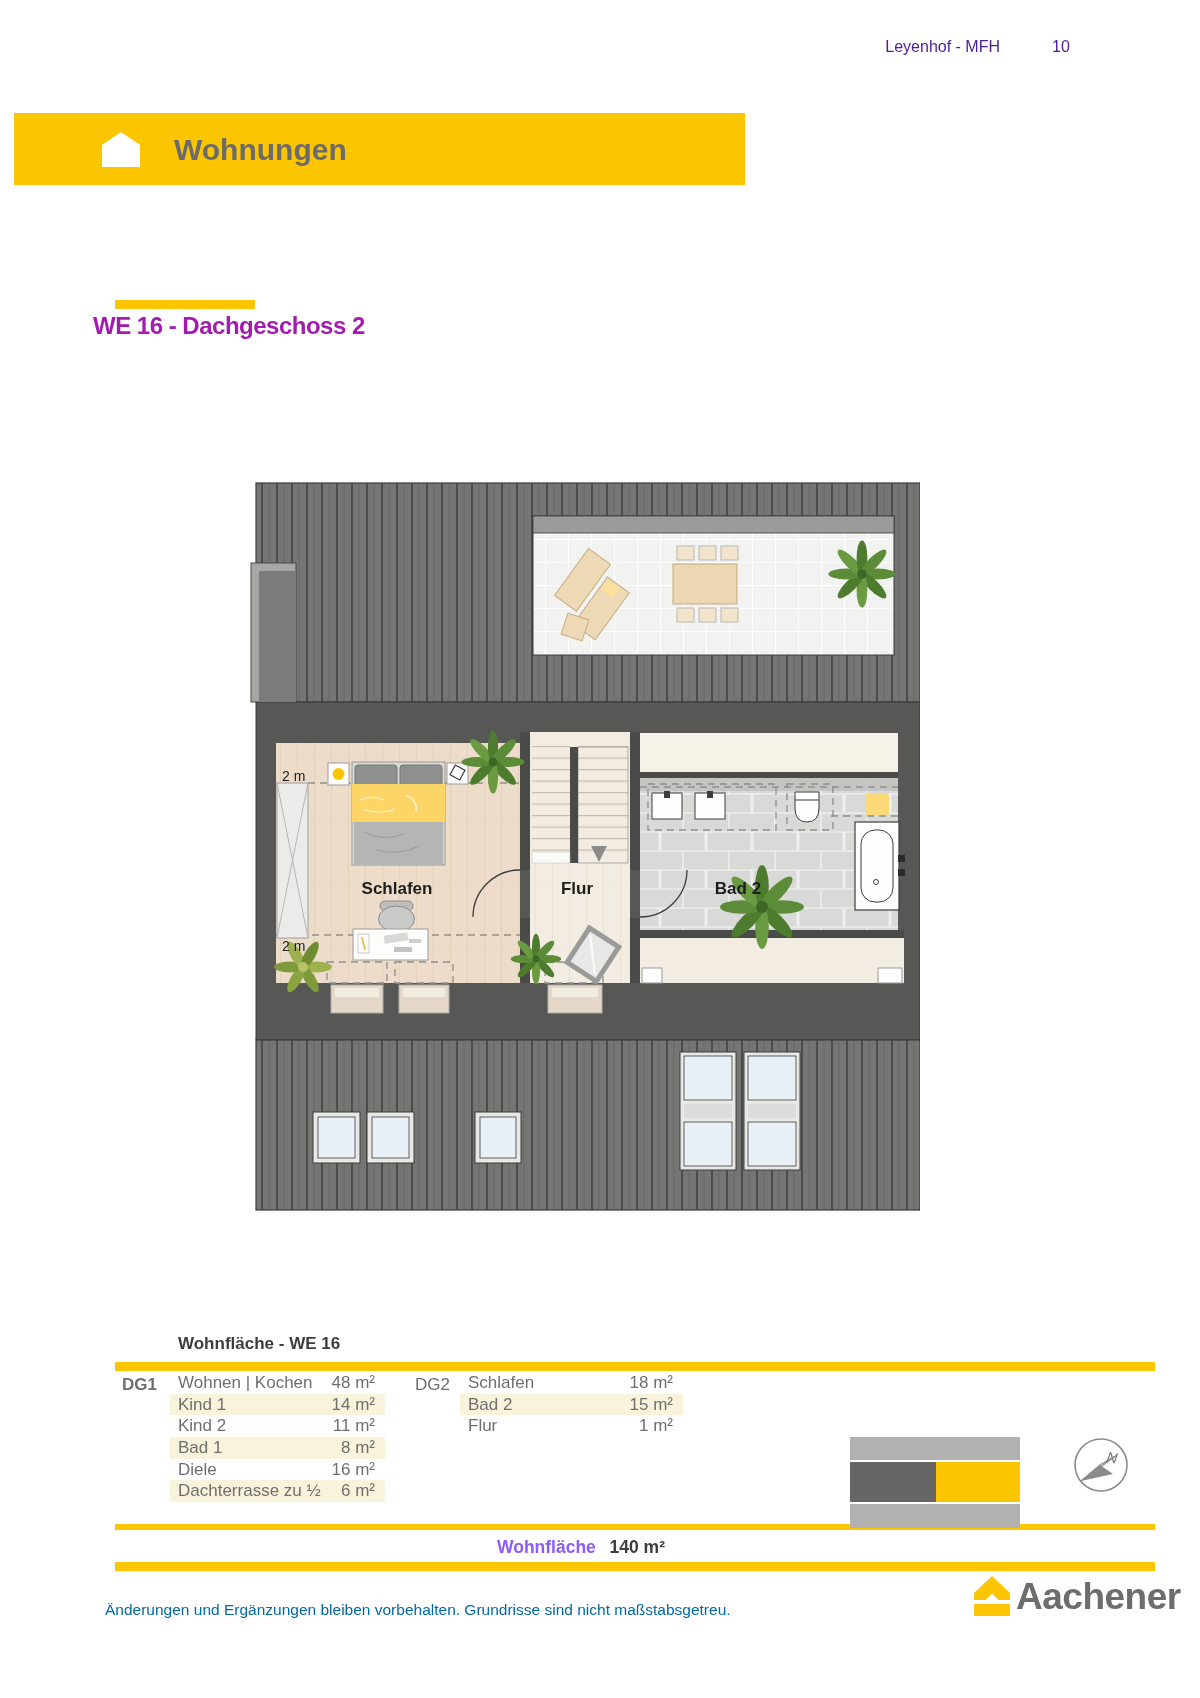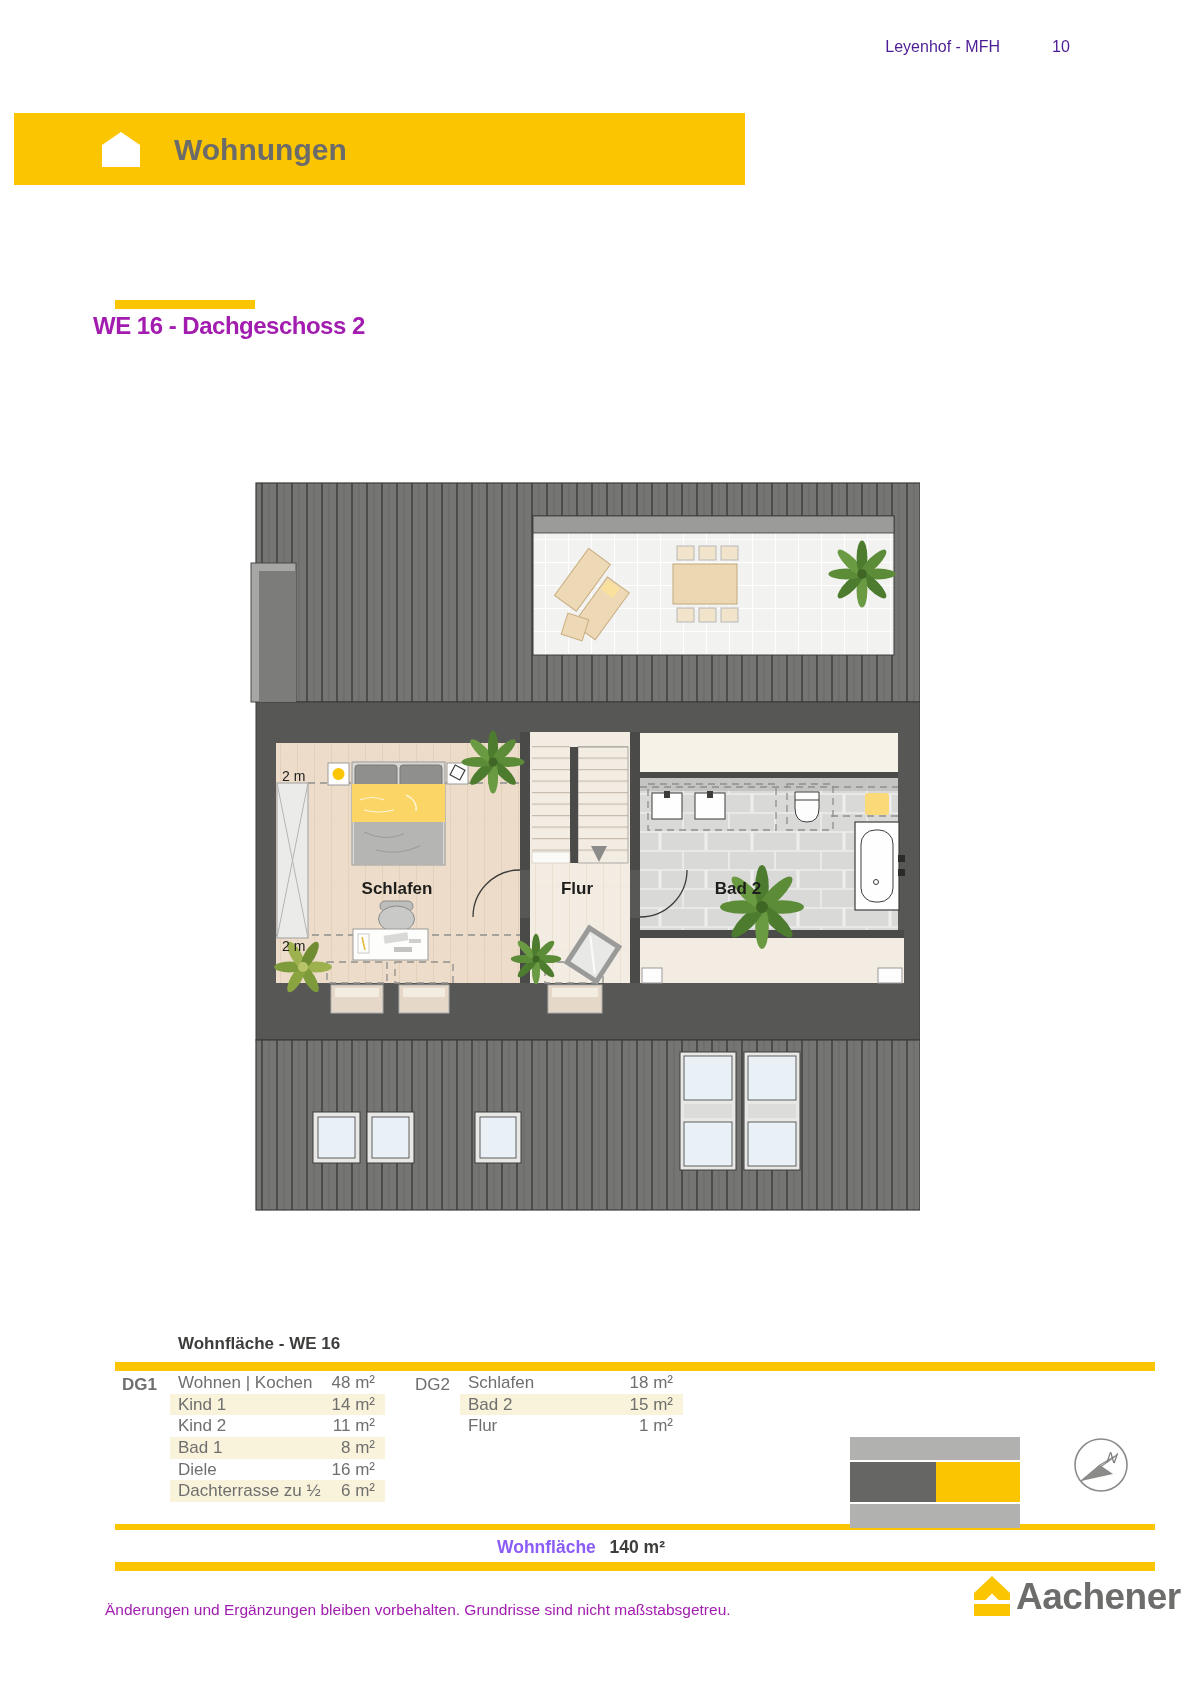--- a/index.html
+++ b/index.html
@@ -15,21 +15,21 @@
   .ybar{left:115px;width:1040px;background:#FCC502;}
   .tbl-caption{left:178px;top:1334px;font-size:17px;font-weight:700;color:#3d3d3b;}
   .floor-label{top:1374px;font-size:17px;color:#6f6f6e;line-height:21.7px;}
   .tgroup{top:1372px;}
   .trow{height:21.7px;display:flex;justify-content:space-between;align-items:center;
     padding:0 10px 0 8px;font-size:17px;color:#6f6f6e;white-space:nowrap;}
   .trow:nth-child(even){background:#FAF3DC;}
   .total-label{left:465px;top:1535px;font-size:17.5px;font-weight:700;color:#8b5cf6;line-height:24px;margin-left:32px;}
   .total-value{left:540px;top:1535px;width:125px;text-align:right;font-size:17.5px;font-weight:700;color:#3d3d3b;line-height:24px;}
   .legend-block{position:absolute;}
-  .disclaimer{left:105px;top:1601px;font-size:15.5px;color:#a21caf;}
+  .disclaimer{left:105px;top:1601px;font-size:15.5px;color:#0369a1;}
   .brand-text{left:1016px;top:1576px;height:40px;line-height:42px;font-size:37px;font-weight:700;color:#6d6d6c;letter-spacing:-.5px;}
   svg text{font-family:"Liberation Sans","DejaVu Sans",sans-serif;}
 </style>
 </head>
 <body>
 
 <div class="abs hdr-small" style="left:860px;top:38px;width:140px;text-align:right;">Leyenhof - MFH</div>
 <div class="abs hdr-small" style="left:1052px;top:38px;">10</div>
 
 <div class="abs banner">

